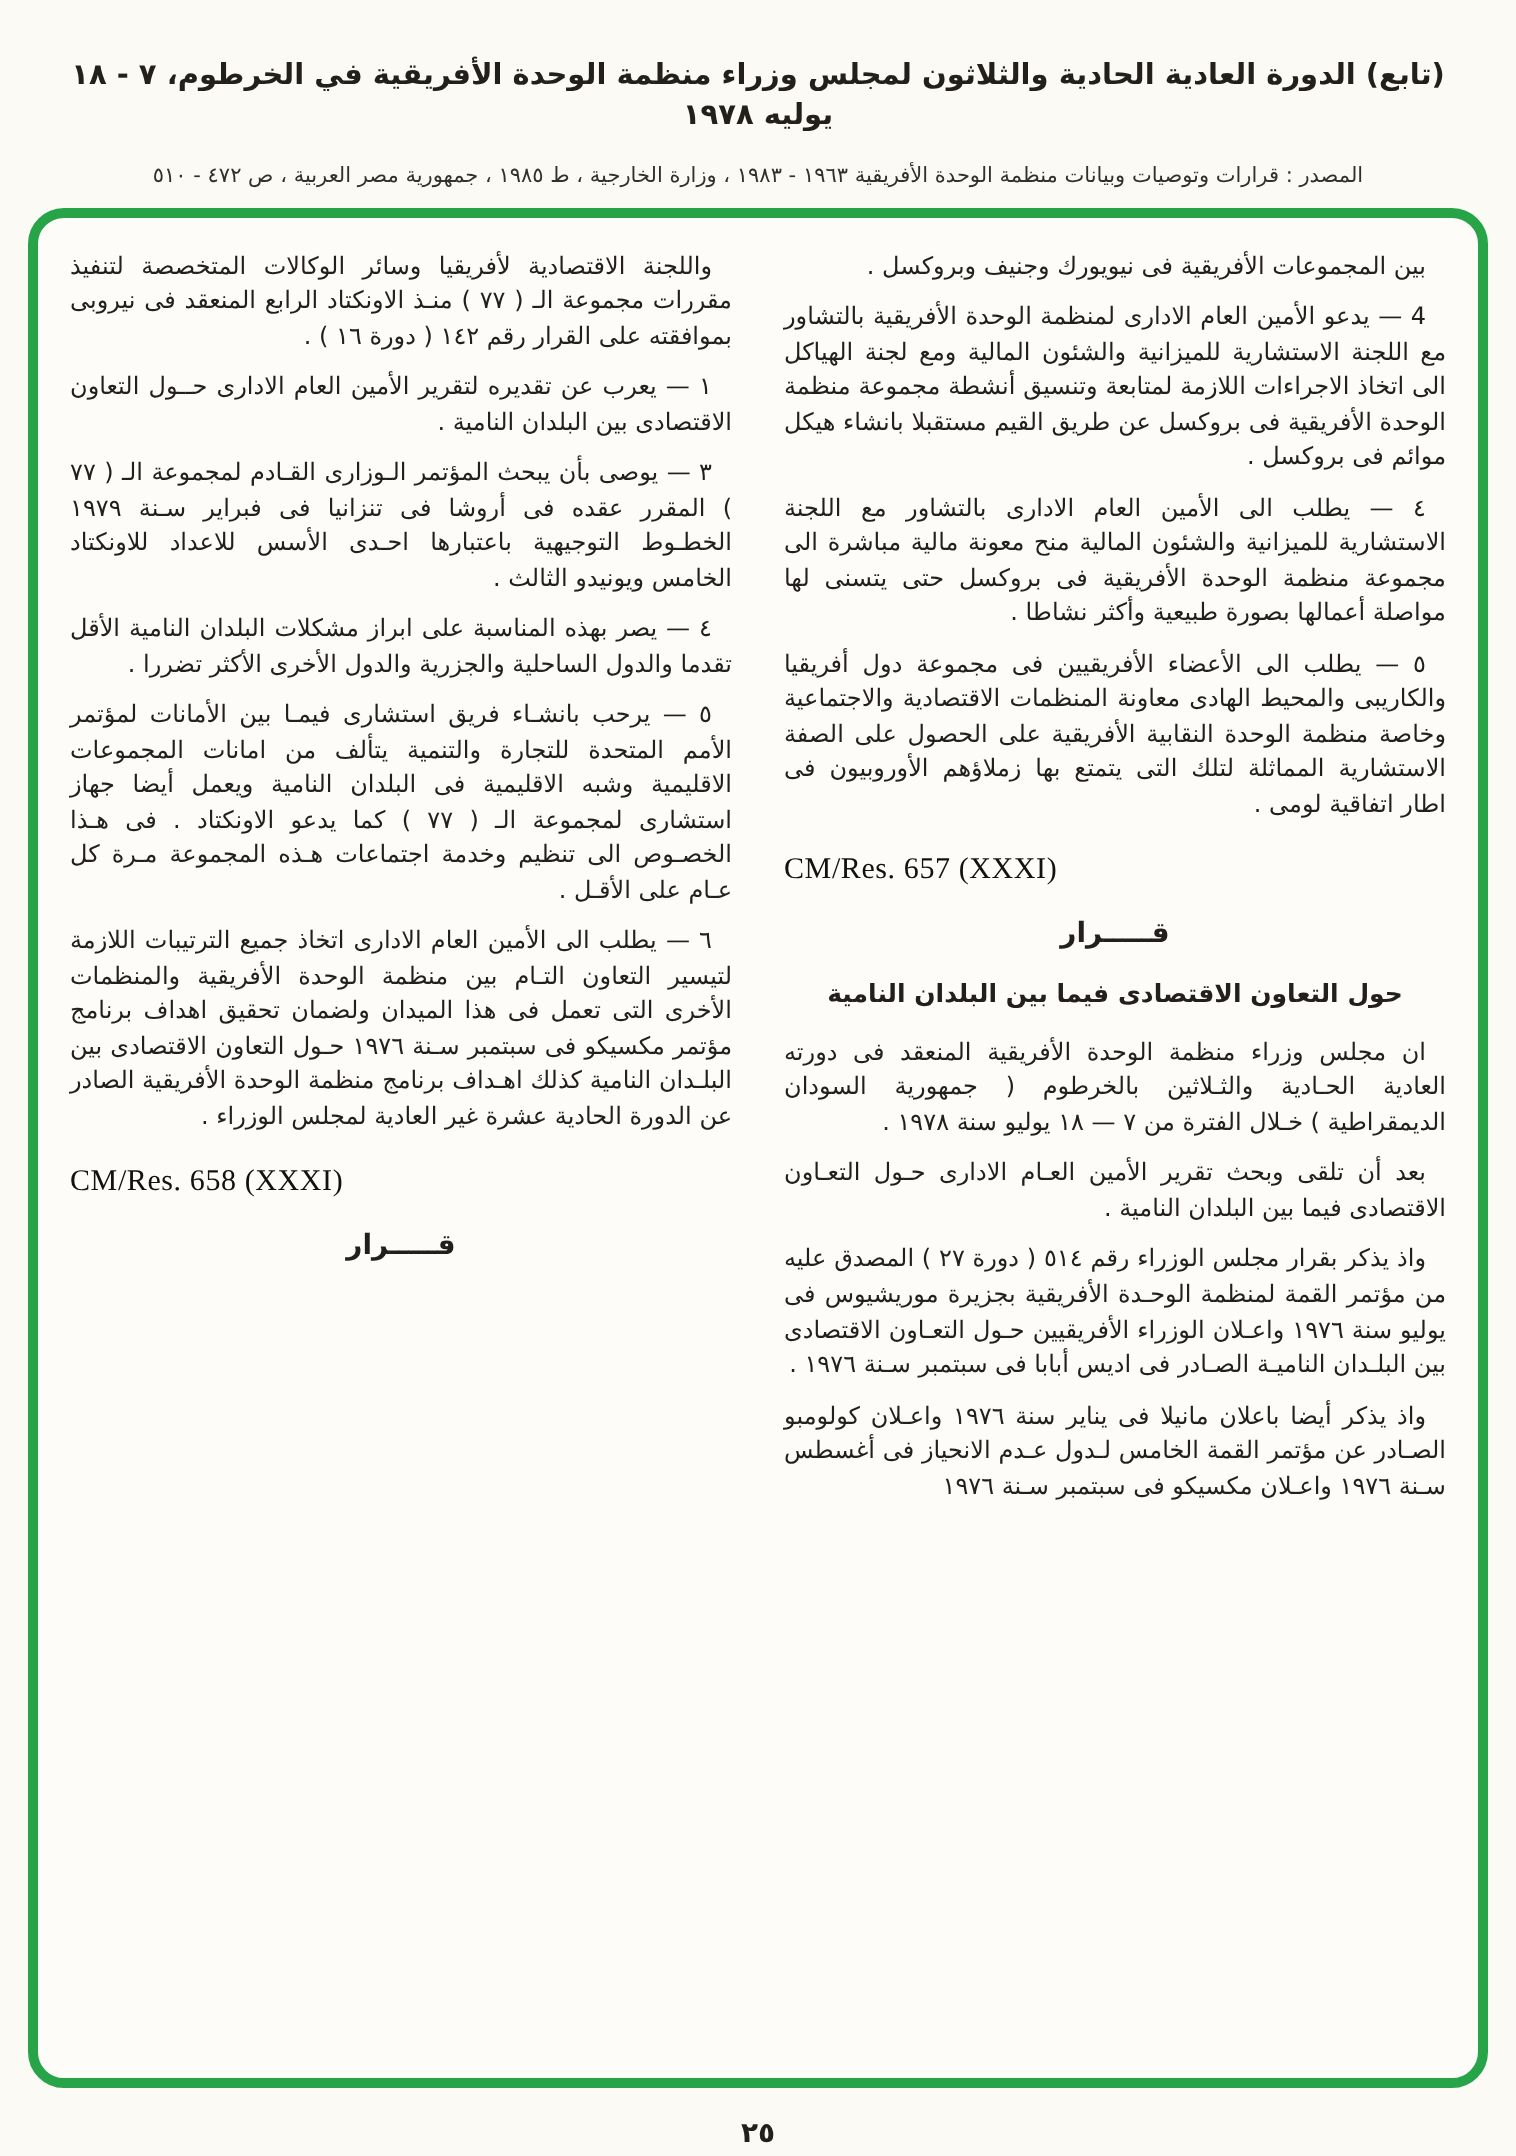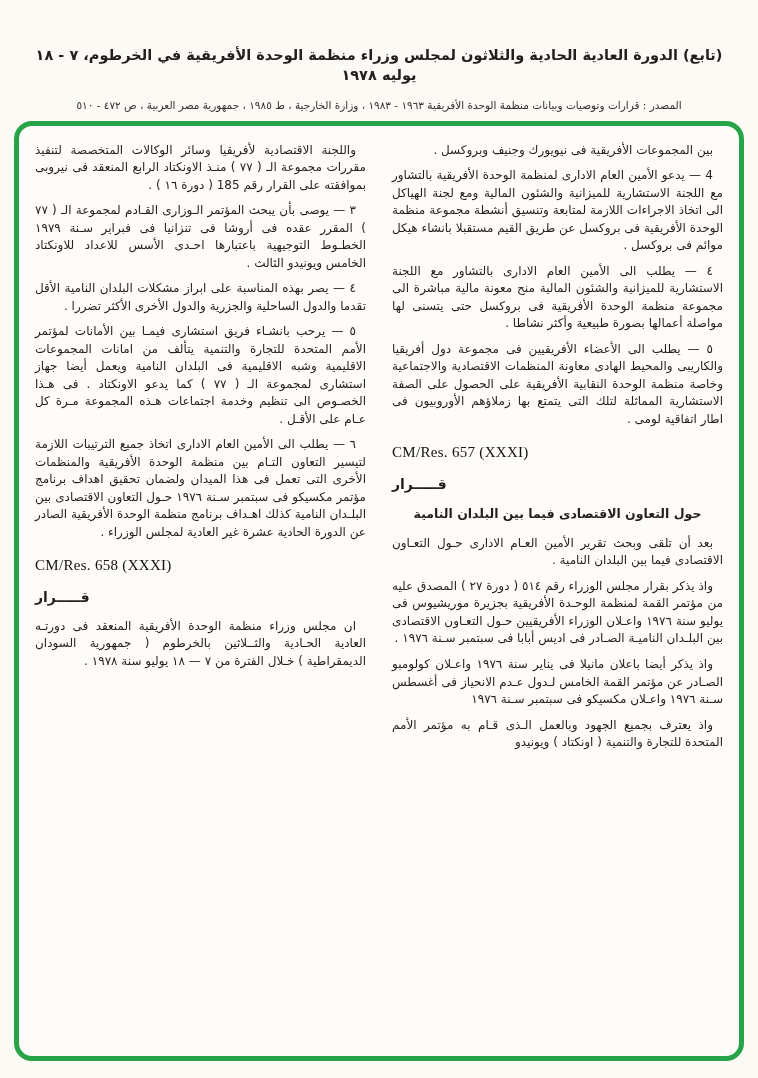--- a/index.html
+++ b/index.html
@@ -8,21 +8,21 @@
     width: 758px;
     height: 1078px;
     background: #fbfaf5;
     color: #221f1c;
     font-family: "DejaVu Sans", "Liberation Sans", sans-serif;
     overflow: hidden;
   }
   .sheet {
     width: 758px;
     height: 893px;
-    padding: 45px 14px 0 14px;
+    padding: 28px 14px 0 14px;
     position: relative;
   }
   .doc-header {
     direction: rtl;
     text-align: center;
     margin: 0 10px 10px 10px;
   }
   .doc-title {
     font-weight: bold;
     font-size: 14.5px;
@@ -62,21 +62,21 @@
   .res-num {
     direction: ltr;
     text-align: left;
     font-family: "Liberation Serif", "DejaVu Serif", serif;
     font-size: 15px;
     letter-spacing: 0.3px;
     margin: 14px 0 10px 0;
     color: #14120f;
   }
   .res-heading {
-    text-align: left;
+    text-align: center;
     font-weight: bold;
     font-size: 14px;
     letter-spacing: 1px;
     margin: 8px 0 10px 0;
   }
   .res-subheading {
     text-align: center;
     font-weight: bold;
     font-size: 12.5px;
     margin: 4px 0 12px 0;
@@ -107,37 +107,37 @@
       <div class="col">
         <p class="para">بين المجموعات الأفريقية فى نيويورك وجنيف وبروكسل .</p>
         <p class="para">4 — يدعو الأمين العام الادارى لمنظمة الوحدة الأفريقية بالتشاور مع اللجنة الاستشارية للميزانية والشئون المالية ومع لجنة الهياكل الى اتخاذ الاجراءات اللازمة لمتابعة وتنسيق أنشطة مجموعة منظمة الوحدة الأفريقية فى بروكسل عن طريق القيم مستقبلا بانشاء هيكل موائم فى بروكسل .</p>
         <p class="para">٤ — يطلب الى الأمين العام الادارى بالتشاور مع اللجنة الاستشارية للميزانية والشئون المالية منح معونة مالية مباشرة الى مجموعة منظمة الوحدة الأفريقية فى بروكسل حتى يتسنى لها مواصلة أعمالها بصورة طبيعية وأكثر نشاطا .</p>
         <p class="para">٥ — يطلب الى الأعضاء الأفريقيين فى مجموعة دول أفريقيا والكاريبى والمحيط الهادى معاونة المنظمات الاقتصادية والاجتماعية وخاصة منظمة الوحدة النقابية الأفريقية على الحصول على الصفة الاستشارية المماثلة لتلك التى يتمتع بها زملاؤهم الأوروبيون فى اطار اتفاقية لومى .</p>
 
         <div class="res-num">CM/Res. 657 (XXXI)</div>
         <div class="res-heading">قـــــرار</div>
         <div class="res-subheading">حول التعاون الاقتصادى فيما بين البلدان النامية</div>
 
+        <p class="para">ان مجلس وزراء منظمة الوحدة الأفريقية المنعقد فى دورته العادية الحـادية والثـلاثين بالخرطوم ( جمهورية السودان الديمقراطية ) خـلال الفترة من ٧ — ١٨ يوليو سنة ١٩٧٨ .</p>
         <p class="para">بعد أن تلقى وبحث تقرير الأمين العـام الادارى حـول التعـاون الاقتصادى فيما بين البلدان النامية .</p>
         <p class="para">واذ يذكر بقرار مجلس الوزراء رقم ٥١٤ ( دورة ٢٧ ) المصدق عليه من مؤتمر القمة لمنظمة الوحـدة الأفريقية بجزيرة موريشيوس فى يوليو سنة ١٩٧٦ واعـلان الوزراء الأفريقيين حـول التعـاون الاقتصادى بين البلـدان الناميـة الصـادر فى اديس أبابا فى سبتمبر سـنة ١٩٧٦ .</p>
         <p class="para">واذ يذكر أيضا باعلان مانيلا فى يناير سنة ١٩٧٦ واعـلان كولومبو الصـادر عن مؤتمر القمة الخامس لـدول عـدم الانحياز فى أغسطس سـنة ١٩٧٦ واعـلان مكسيكو فى سبتمبر سـنة ١٩٧٦</p>
-        <p class="para">واذ يعترف بجميع الجهود وبالعمل الـذى قـام به مؤتمر الأمم المتحدة للتجارة والتنمية ( اونكتاد ) ويونيدو</p>
       </div>
 
       <div class="col">
-        <p class="para">واللجنة الاقتصادية لأفريقيا وسائر الوكالات المتخصصة لتنفيذ مقررات مجموعة الـ ( ٧٧ ) منـذ الاونكتاد الرابع المنعقد فى نيروبى بموافقته على القرار رقم 185 ( دورة ١٦ ) .</p>
+        <p class="para">واللجنة الاقتصادية لأفريقيا وسائر الوكالات المتخصصة لتنفيذ مقررات مجموعة الـ ( ٧٧ ) منـذ الاونكتاد الرابع المنعقد فى نيروبى بموافقته على القرار رقم ١٤٢ ( دورة ١٦ ) .</p>
+        <p class="para">١ — يعرب عن تقديره لتقرير الأمين العام الادارى حــول التعاون الاقتصادى بين البلدان النامية .</p>
         <p class="para">٣ — يوصى بأن يبحث المؤتمر الـوزارى القـادم لمجموعة الـ ( ٧٧ ) المقرر عقده فى أروشا فى تنزانيا فى فبراير سـنة ١٩٧٩ الخطـوط التوجيهية باعتبارها احـدى الأسس للاعداد للاونكتاد الخامس ويونيدو الثالث .</p>
         <p class="para">٤ — يصر بهذه المناسبة على ابراز مشكلات البلدان النامية الأقل تقدما والدول الساحلية والجزرية والدول الأخرى الأكثر تضررا .</p>
         <p class="para">٥ — يرحب بانشـاء فريق استشارى فيمـا بين الأمانات لمؤتمر الأمم المتحدة للتجارة والتنمية يتألف من امانات المجموعات الاقليمية وشبه الاقليمية فى البلدان النامية ويعمل أيضا جهاز استشارى لمجموعة الـ ( ٧٧ ) كما يدعو الاونكتاد . فى هـذا الخصـوص الى تنظيم وخدمة اجتماعات هـذه المجموعة مـرة كل عـام على الأقـل .</p>
         <p class="para">٦ — يطلب الى الأمين العام الادارى اتخاذ جميع الترتيبات اللازمة لتيسير التعاون التـام بين منظمة الوحدة الأفريقية والمنظمات الأخرى التى تعمل فى هذا الميدان ولضمان تحقيق اهداف برنامج مؤتمر مكسيكو فى سبتمبر سـنة ١٩٧٦ حـول التعاون الاقتصادى بين البلـدان النامية كذلك اهـداف برنامج منظمة الوحدة الأفريقية الصادر عن الدورة الحادية عشرة غير العادية لمجلس الوزراء .</p>
 
         <div class="res-num">CM/Res. 658 (XXXI)</div>
         <div class="res-heading">قـــــرار</div>
 
-        <p class="para">ان مجلس وزراء منظمة الوحدة الأفريقية المنعقد فى دورتـه العادية الحـادية والثــلاثين بالخرطوم ( جمهورية السودان الديمقراطية ) خـلال الفترة من ٧ — ١٨ يوليو سنة ١٩٧٨ .</p>
       </div>
 
     </div>
   </div>
 
   <div class="page-footer">
     <span class="page-number">٢٥</span>
   </div>
 
 </div>

